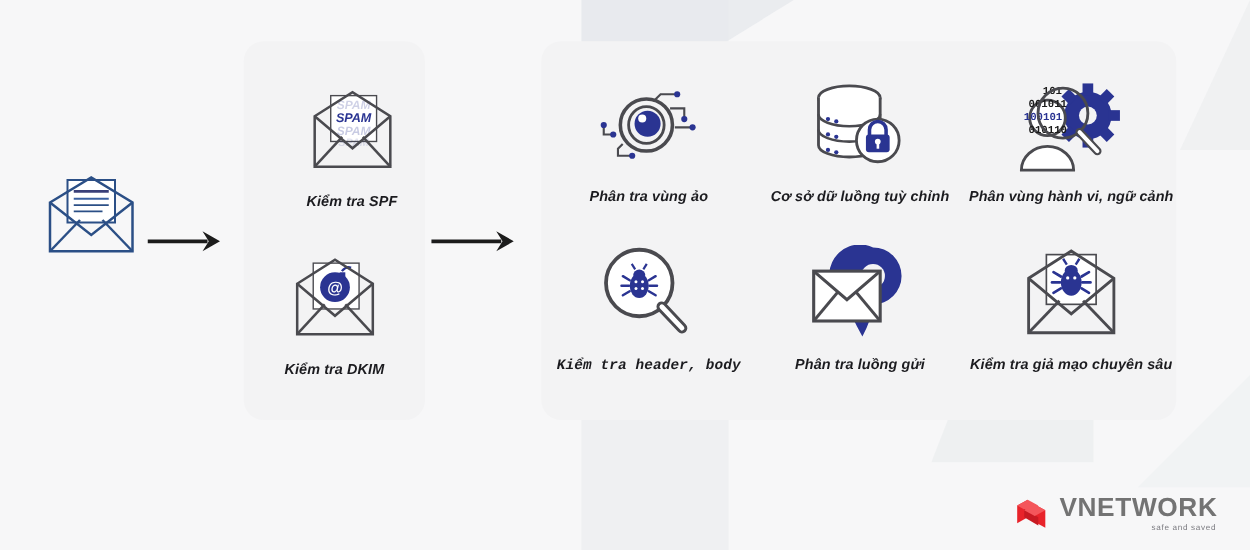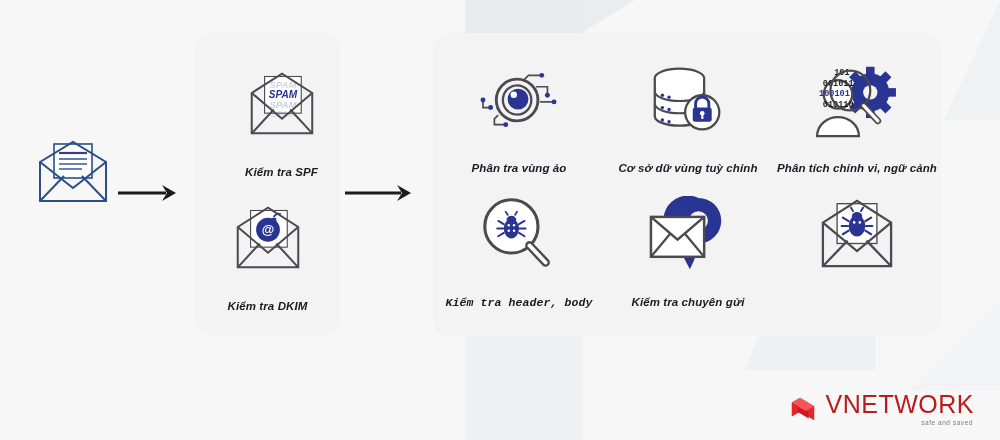--- a/index.html
+++ b/index.html
@@ -86,21 +86,21 @@
     display: flex;
     flex-direction: column;
     align-items: center;
     justify-content: flex-start;
   }
   .cell .icon-wrap {
     height: 84px;
     display: flex; align-items: center; justify-content: center;
   }
   .cell .caption {
-    margin-top: 20px;
+    margin-top: 10px;
     font-size: 11.5px;
     font-weight: bold;
     font-style: italic;
     color: #1b1b1f;
     text-align: right;
     white-space: nowrap;
     letter-spacing: .1px;
   }
 
   
@@ -116,21 +116,21 @@
   .cR23 { left: 772px; top: 192px; width: 170px; }
 
   
   .logo {
     position: absolute; right: 26px; bottom: 14px;
     display: flex; align-items: center; gap: 8px;
   }
   .logo-mark { width: 30px; height: 30px; }
   .logo-text-wrap { display: flex; flex-direction: column; align-items: flex-end; line-height: 1; }
   .logo-word {
-    font-size: 25px; font-weight: normal; color: #b91c1c;
+    font-size: 21px; font-weight: bold; color: #737373;
     letter-spacing: .5px;
   }
   .logo-tag {
     font-size: 6.5px; color: #7b7b80; letter-spacing: .55px;
     margin-top: 3px; margin-right: 1px;
   }
 </style>
 </head>
 <body>
 
@@ -257,21 +257,21 @@
           <circle cx="16" cy="60" r="1.8"></circle>
             <circle cx="23" cy="62" r="1.8"></circle>
         </g>
         <circle cx="58" cy="52" r="18" fill="#ffffff" stroke="#4a4a4f" stroke-width="2.4"></circle>
         <path d="M51 48 L51 43 a7 7 0 0 1 14 0 L65 48" fill="none" stroke="#2a3492" stroke-width="3"></path>
         <rect x="48" y="47" width="20" height="15" rx="2.5" fill="#2a3492"></rect>
         <circle cx="58" cy="53" r="2.4" fill="#ffffff"></circle>
         <rect x="57" y="54" width="2.2" height="5" fill="#ffffff"></rect>
       </svg>
     </div>
-    <div class="caption">Cơ sở dữ vùng tuỳ chỉnh</div>
+    <div class="caption">Cơ sở dữ luồng tuỳ chỉnh</div>
   </div>
 
   <div class="cell cR13">
     <div class="icon-wrap">
       <svg viewBox="0 0 100 80" width="96" height="76">
 
         <g fill="#2a3492" transform="translate(64,32)">
           <circle cx="0" cy="0" r="20"></circle>
           <g>
             <rect x="-4.5" y="-27" width="9" height="10"></rect>
@@ -294,21 +294,21 @@
           <text x="14" y="25">001011</text>
           <text x="10" y="36" fill="#2a3492">100101</text>
           <text x="14" y="47">010110</text>
         </g>
 
         <circle cx="43" cy="30" r="21" fill="none" stroke="#4a4a4f" stroke-width="2.4"></circle>
         <path d="M57 46 L72 62" stroke="#4a4a4f" stroke-width="7" stroke-linecap="round"></path>
         <path d="M57 46 L72 62" stroke="#ffffff" stroke-width="3.4" stroke-linecap="round"></path>
       </svg>
     </div>
-    <div class="caption">Phân tích chỉnh vi, ngữ cảnh</div>
+    <div class="caption">Phân vùng hành vi, ngữ cảnh</div>
   </div>
 
   <div class="cell cR21">
     <div class="icon-wrap">
       <svg viewBox="0 0 88 80" width="84" height="76">
         <circle cx="36" cy="32" r="28" fill="#ffffff" stroke="#4a4a4f" stroke-width="3.2"></circle>
         <path d="M55 52 L72 70" stroke="#4a4a4f" stroke-width="9" stroke-linecap="round"></path>
         <path d="M55 52 L72 70" stroke="#ffffff" stroke-width="4" stroke-linecap="round"></path>
 
         <g fill="#2a3492" transform="translate(36,32) scale(1.15)">
@@ -338,21 +338,21 @@
     <div class="icon-wrap">
       <svg viewBox="0 0 94 80" width="90" height="76">
         <path d="M58 2 a24 24 0 0 1 0 48 q-1 12 -9 27 q-10 -18 -13 -28 a24 24 0 0 1 22 -47 Z" fill="#2a3492"></path>
         <circle cx="58" cy="26" r="10" fill="#f3f3f4"></circle>
         <rect x="8" y="22" width="56" height="42" fill="#ffffff" stroke="#4a4a4f" stroke-width="2.6"></rect>
         <path d="M8 22 L36 46 L64 22" fill="none" stroke="#4a4a4f" stroke-width="2.6"></path>
         <path d="M8 64 L28 40" fill="none" stroke="#4a4a4f" stroke-width="2.4"></path>
         <path d="M64 64 L44 40" fill="none" stroke="#4a4a4f" stroke-width="2.4"></path>
       </svg>
     </div>
-    <div class="caption">Kiểm tra chuyên gửi</div>
+    <div class="caption">Phân tra luồng gửi</div>
   </div>
 
   <div class="cell cR23">
     <div class="icon-wrap">
       <svg viewBox="0 0 86 76" width="82" height="72">
         <rect x="22" y="6" width="42" height="42" fill="#ffffff" stroke="#4a4a4f" stroke-width="1.4"></rect>
         <g fill="#2a3492" transform="translate(43,27) scale(1.25)">
           <ellipse cx="0" cy="2" rx="7" ry="9"></ellipse>
           <ellipse cx="0" cy="-6" rx="4.4" ry="3.8"></ellipse>
           <path d="M-3 -10 L-5.5 -14" stroke="#2a3492" stroke-width="1.6"></path>
@@ -367,20 +367,21 @@
           </g>
           <circle cx="-2.4" cy="-1" r="1.1" fill="#ffffff"></circle>
           <circle cx="2.4" cy="-1" r="1.1" fill="#ffffff"></circle>
         </g>
         <path d="M7 26 L43 3 L79 26 L79 72 L7 72 Z" fill="none" stroke="#4a4a4f" stroke-width="2.4"></path>
         <path d="M7 26 L43 56 L79 26" fill="none" stroke="#4a4a4f" stroke-width="2.4"></path>
         <path d="M7 72 L33 45" fill="none" stroke="#4a4a4f" stroke-width="2.4"></path>
         <path d="M79 72 L53 45" fill="none" stroke="#4a4a4f" stroke-width="2.4"></path>
       </svg>
     </div>
+    <div class="caption">Kiểm tra giả mạo chuyên sâu</div>
   </div>
 
   <div class="logo">
     <div class="logo-mark">
       <svg viewBox="0 0 32 32" width="30" height="30">
         <path d="M4 9 L13 4 L13 19 L4 24 Z" fill="#e8232a"></path>
         <path d="M19 8 L28 13 L28 28 L19 23 Z" fill="#e8232a"></path>
         <path d="M13 4 L22 9 L13 14 L4 9 Z" fill="#f4565b"></path>
         <path d="M10 12 L22 19 L22 26 L10 19 Z" fill="#c81a22"></path>
         <path d="M19 8 L28 13 L19 18 L10 13 Z" fill="#f4565b"></path>

